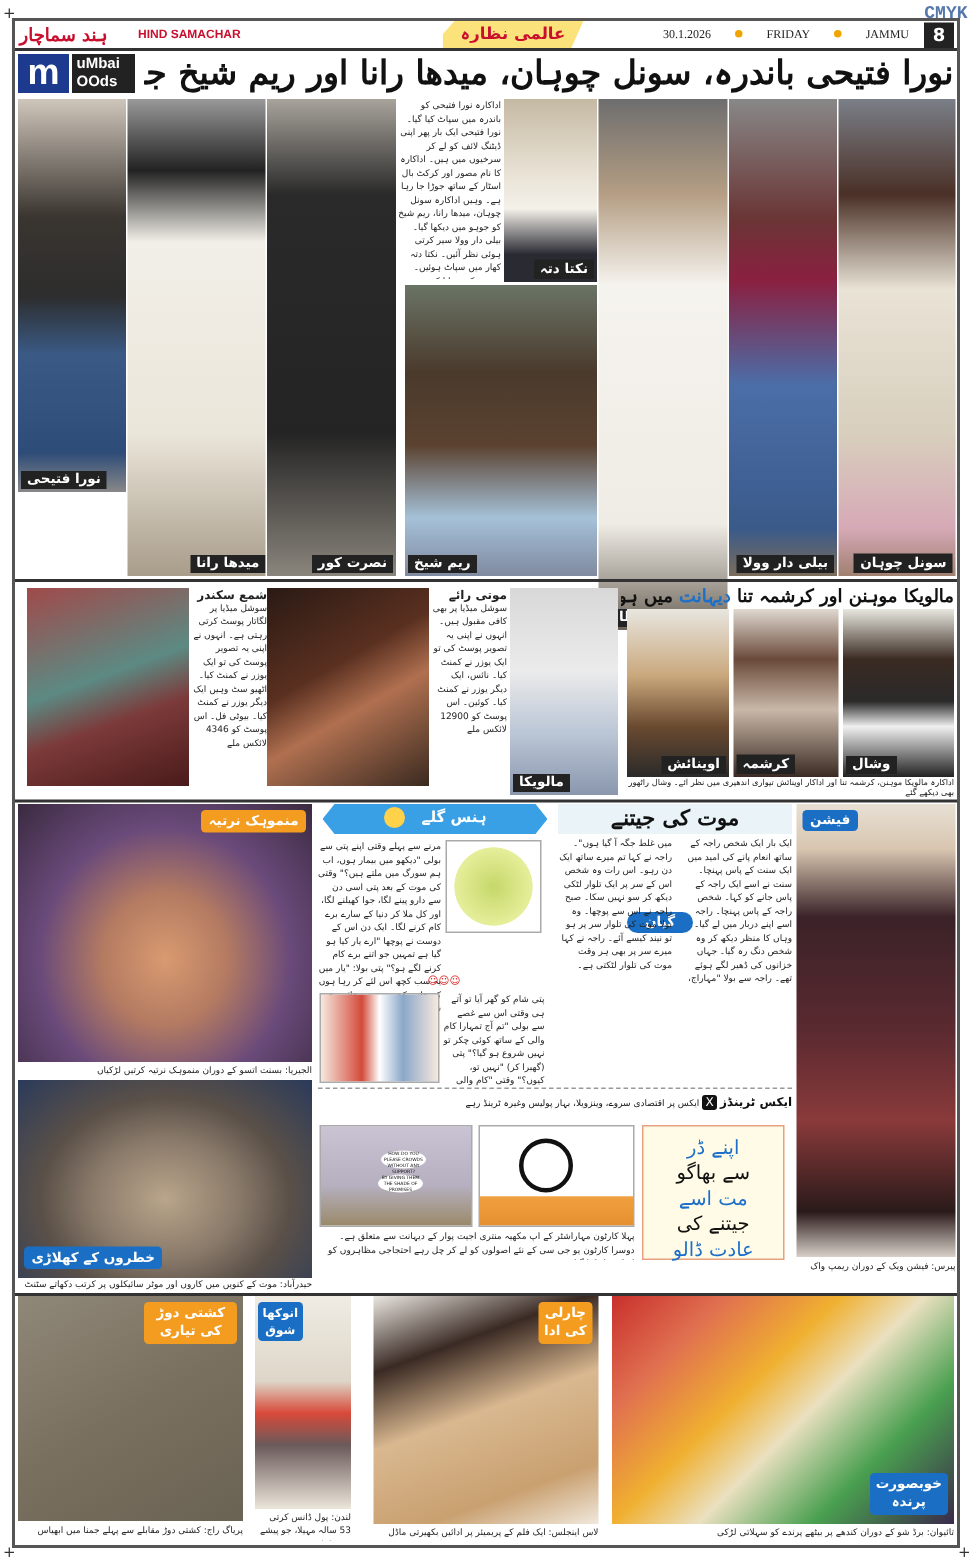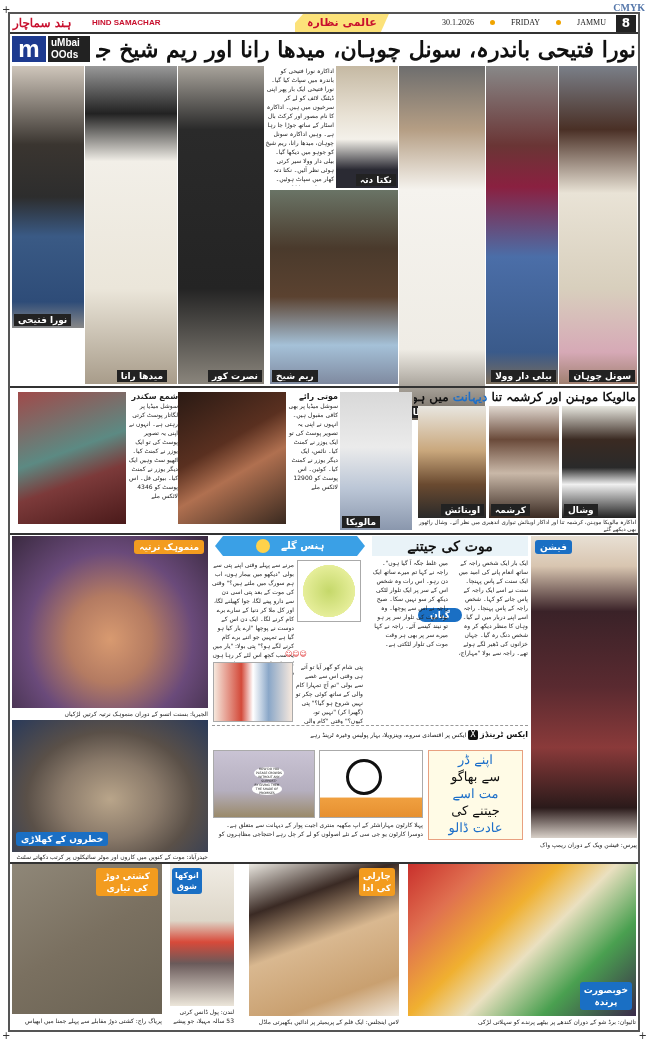--- a/index.html
+++ b/index.html
@@ -1,20 +1,20 @@
 <!DOCTYPE html>
 <html><head>
 <meta charset="utf-8">
 <style>
   * { box-sizing: border-box; margin: 0; padding: 0; }
   body { width: 649px; height: 1043px; background: #fff; position: relative; overflow: hidden;
          font-family: "DejaVu Sans", sans-serif; color: #111; }
   .abs { position: absolute; }
   .page-frame { position: absolute; left: 8px; top: 12px; width: 632px; height: 1020px; border: 2px solid #555; }
-  .cmyk { position: absolute; right: 4px; top: 2px; font-size: 10px; font-weight: bold; color: #5577aa; font-family: Liberation Serif, serif; }
+  .cmyk { position: absolute; right: 4px; top: 2px; font-size: 12px; font-weight: bold; color: #5577aa; font-family: Liberation Mono, monospace; }
   .reg { position: absolute; font-size: 10px; color: #333; }
 
   
   .masthead { position: absolute; left: 10px; top: 14px; width: 628px; height: 28px; }
   .brand-urdu { position: absolute; left: 3px; top: 2px; font-size: 12px; color: #c8102e; font-family: "DejaVu Serif", serif; font-weight: bold; direction: rtl; }
   .brand-en { position: absolute; left: 82px; top: 4px; font-size: 8px; color: #c8102e; font-weight: bold; font-family: "Liberation Sans", sans-serif; }
   .section-tab { position: absolute; left: 285px; top: 0; height: 18px; padding: 0 12px; background: #fce27a; color: #c8102e;
                  font-size: 11px; font-weight: bold; clip-path: polygon(8px 0, 100% 0, calc(100% - 8px) 100%, 0 100%, 0 50%); direction: rtl; line-height: 18px; }
   .dateline { position: absolute; right: 32px; top: 4px; font-size: 8px; font-family: "Liberation Serif", serif; color: #222; display: flex; gap: 16px; align-items: center; }
   .dot { width: 5px; height: 5px; border-radius: 50%; background: #f0a400; display: inline-block; }
@@ -67,21 +67,21 @@
   <div>OOds</div>
 </div>
 <div class="headline">
   <span>نورا فتیحی باندرہ، سونل چوہان، میدھا رانا اور ریم شیخ جوہو میں آئیں </span>
 </div>
 
 <div class="photo" style="left:12px;top:66px;width:72px;height:262px;background:linear-gradient(180deg,#cfc6bb 0%,#3a3530 30%,#2d2d2d 50%,#3a5a85 65%,#2e4c78 90%,#888 100%);">
   <span class="caption-tag" style="left:2px;bottom:2px;">نورا فتیحی</span>
 </div>
 <div class="photo" style="left:85px;top:66px;width:92px;height:318px;background:linear-gradient(180deg,#999 0%,#222 15%,#f2efe8 30%,#ebe6da 70%,#a89c8a 100%);">
-  <span class="caption-tag" style="right:10px;bottom:2px;">میدھا رانا</span>
+  <span class="caption-tag" style="right:0;bottom:2px;">میدھا رانا</span>
 </div>
 <div class="photo" style="left:178px;top:66px;width:86px;height:318px;background:linear-gradient(180deg,#a8a39b 0%,#2a2a2a 20%,#242424 70%,#8a857c 100%);">
   <span class="caption-tag" style="right:2px;bottom:2px;">نصرت کور</span>
 </div>
 <div class="body-text" style="left:264px;top:66px;width:70px;height:120px;">اداکارہ نورا فتیحی کو باندرہ میں سپاٹ کیا گیا۔ نورا فتیحی ایک بار پھر اپنی ڈیٹنگ لائف کو لے کر سرخیوں میں ہیں۔ اداکارہ کا نام مصور اور کرکٹ بال اسٹار کے ساتھ جوڑا جا رہا ہے۔ وہیں اداکارہ سونل چوہان، میدھا رانا، ریم شیخ کو جوہو میں دیکھا گیا۔ بیلی دار وولا سیر کرتی ہوئی نظر آئیں۔ نکتا دتہ کھار میں سپاٹ ہوئیں۔ نصرت کور ساتا کروز میں دیکھی گئیں۔ ثنا سلطان اندھیری میں سپاٹ ہوئیں۔</div>
 <div class="photo" style="left:336px;top:66px;width:62px;height:122px;background:linear-gradient(180deg,#c5b9a3 0%,#e8e1d4 40%,#f4f1ea 60%,#2a2a33 85%);">
   <span class="caption-tag" style="right:2px;bottom:2px;">نکتا دتہ</span>
 </div>
 <div class="photo" style="left:270px;top:190px;width:128px;height:194px;background:linear-gradient(180deg,#6a7466 0%,#4a3a2c 30%,#5b4230 55%,#a5c1d8 80%,#7f8aa0 100%);">
   <span class="caption-tag" style="left:2px;bottom:2px;">ریم شیخ</span>
@@ -159,21 +159,21 @@
 
 <div class="photo" style="left:213px;top:750px;width:102px;height:68px;border:1px solid #aaa;background:linear-gradient(180deg,#c9c3d4 0%,#b5afbf 60%,#9a8a6a 100%);">
   <div style="position:absolute;left:40px;top:16px;width:30px;height:12px;background:#fff;border-radius:50%;font-size:3px;text-align:center;">HOW DO YOU PLEASE CROWDS WITHOUT ANY SUPPORT?</div>
   <div style="position:absolute;left:38px;top:32px;width:30px;height:12px;background:#fff;border-radius:50%;font-size:3px;text-align:center;">BY GIVING THEM THE SHADE OF PROMISES</div>
 </div>
 <div class="photo" style="left:319px;top:750px;width:104px;height:68px;border:1px solid #aaa;background:linear-gradient(180deg,#fff 0%,#fff 70%,#f0a040 71%,#e69030 100%);">
   <div style="position:absolute;left:26px;top:8px;width:36px;height:36px;border:3px solid #111;border-radius:50%;background:#fff;"></div>
 </div>
 <div class="body-text" style="left:213px;top:820px;width:210px;height:20px;font-size:6px;">پہلا کارٹون مہاراشٹر کے اپ مکھیہ منتری اجیت پوار کے دیہانت سے متعلق ہے۔ دوسرا کارٹون یو جی سی کے نئے اصولوں کو لے کر چل رہے احتجاجی مظاہروں کو لے کر تیار کیا گیا ہے۔</div>
 
-<div class="abs" style="left:428px;top:750px;width:95px;height:90px;border:1px solid #e8a080;background:#fffbe6;direction:rtl;text-align:center;font-family:'DejaVu Serif',serif;font-size:13px;line-height:17px;padding-top:0;">
+<div class="abs" style="left:428px;top:750px;width:95px;height:90px;border:1px solid #e8a080;background:#fffbe6;direction:rtl;text-align:center;font-family:'DejaVu Serif',serif;font-size:13px;line-height:17px;padding-top:6px;">
   <div style="color:#1d6fc9;">اپنے ڈر</div>
   <div>سے بھاگو</div>
   <div style="color:#1d6fc9;">مت اسے</div>
   <div>جیتنے کی</div>
   <div style="color:#1d6fc9;">عادت ڈالو</div>
 </div>
 
 <div class="photo" style="left:531px;top:536px;width:106px;height:302px;background:linear-gradient(180deg,#e8e0d4 0%,#d8c5b0 10%,#3a2228 25%,#5a2a30 50%,#8a3a3a 70%,#2a1a1a 90%,#d8d0c8 100%);">
   <span class="label-box" style="left:4px;top:4px;background:#1a6fc4;font-size:9px;padding:2px 5px;">فیشن</span>
 </div>

